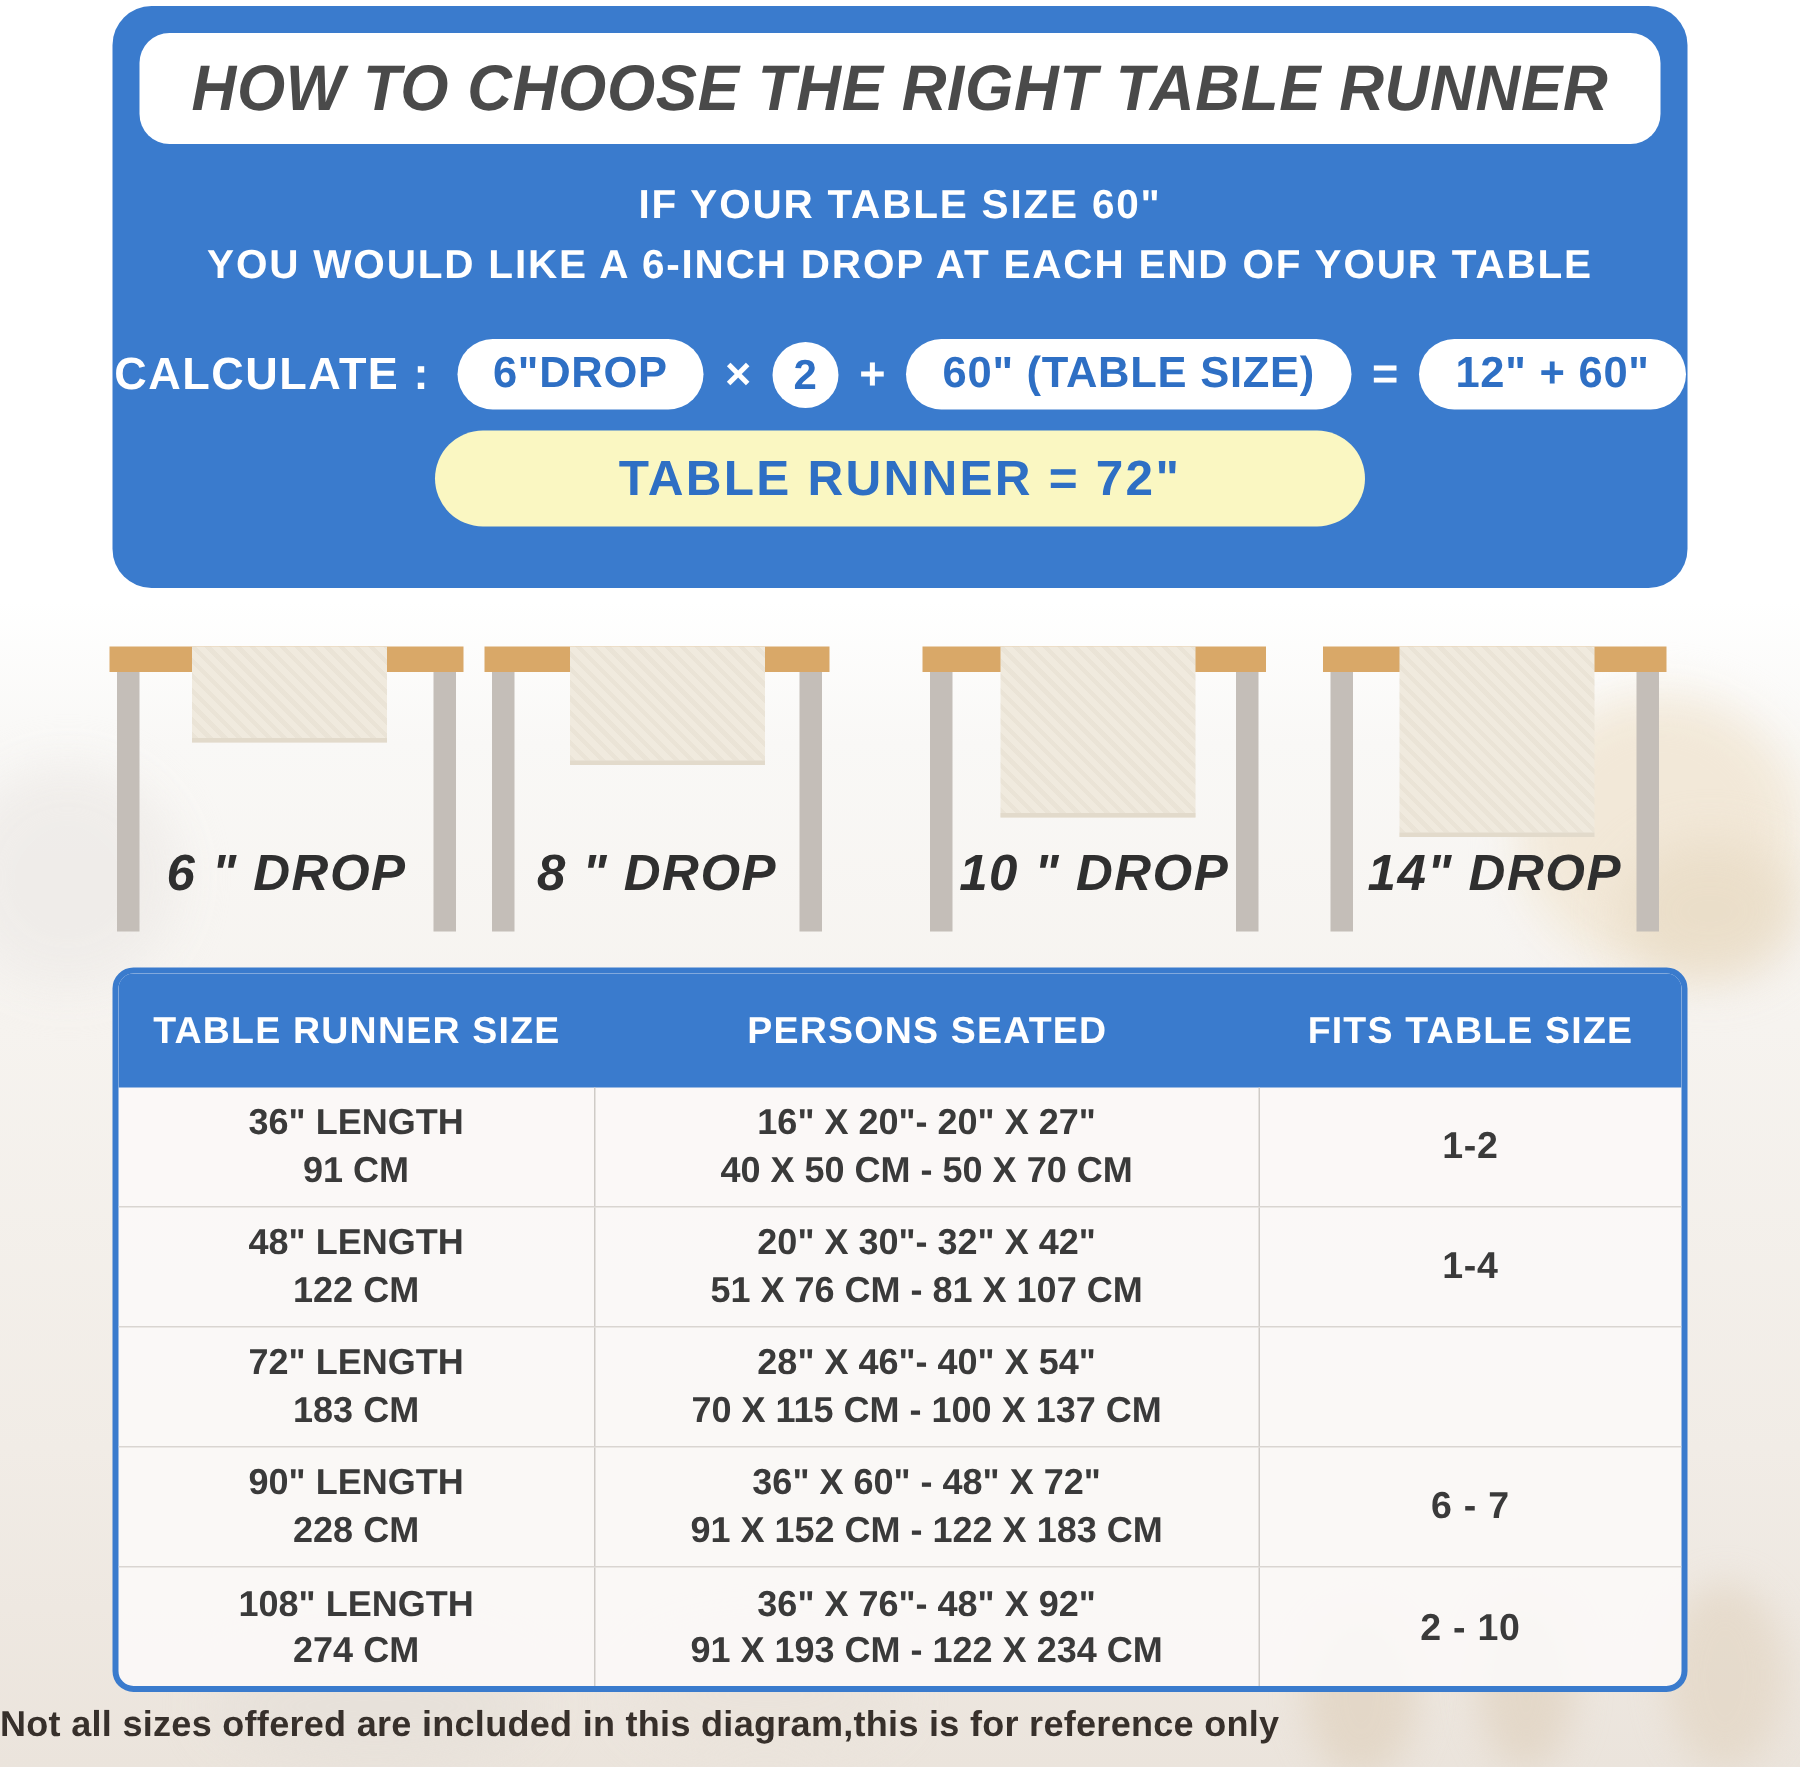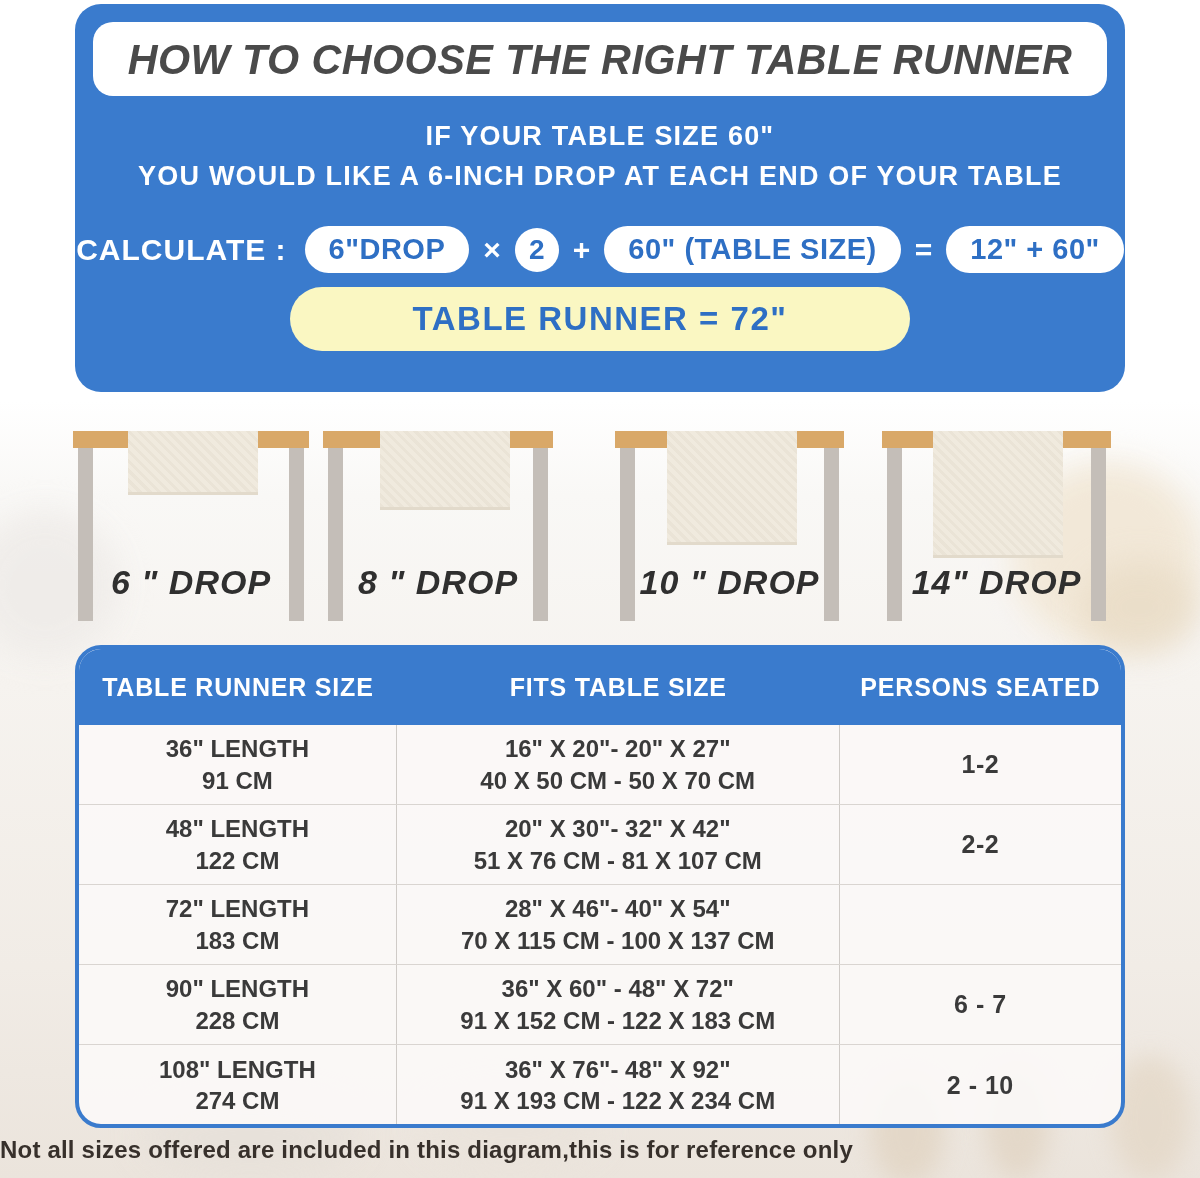--- a/index.html
+++ b/index.html
@@ -52,21 +52,21 @@
   .fig .drop-label{position:absolute;top:132px;left:0;right:0;text-align:center;
                    font-size:34px;font-weight:bold;font-style:italic;color:#2f2f2f;letter-spacing:1px;
                    white-space:nowrap;}
   #fig1{left:73px;width:236px;}  #fig1 .runner{left:55px;height:64px;}
   #fig2{left:323px;width:230px;} #fig2 .runner{left:57px;height:79px;}
   #fig3{left:615px;width:229px;} #fig3 .runner{left:52px;height:114px;}
   #fig4{left:882px;width:229px;} #fig4 .runner{left:51px;height:127px;}
 
   
   .panel-table{position:absolute;left:75px;top:645px;width:1050px;height:483px;z-index:2;
-               box-sizing:border-box;border:4px solid #3a7bcd;border-radius:26px;overflow:hidden;
+               box-sizing:border-box;border:4px solid #3a7bcd;border-radius:14px;overflow:hidden;
                background:rgba(251,249,247,.92);}
   .thead{height:76px;background:#3a7bcd;display:grid;grid-template-columns:30.5% 42.5% 27%;
          align-items:center;text-align:center;color:#fff;font-size:25px;font-weight:800;letter-spacing:.8px;}
   .trow{height:80px;display:grid;grid-template-columns:30.5% 42.5% 27%;align-items:center;
         text-align:center;border-bottom:1px solid #d9d5d1;box-sizing:border-box;}
   .trow:last-child{border-bottom:none;}
   .trow .cell{color:#3a3a3a;font-size:24px;font-weight:bold;line-height:1.3;height:100%;
               display:flex;flex-direction:column;justify-content:center;box-sizing:border-box;}
   .trow .c1,.trow .c2{border-right:1px solid #cfcbc7;}
   .trow .persons{font-size:25px;letter-spacing:.5px;}
@@ -136,22 +136,22 @@
     <div class="top"></div>
     <div class="leg l"></div>
     <div class="leg r"></div>
     <div class="runner"></div>
     <div class="drop-label">14" DROP</div>
   </div>
 
   <div class="panel-table">
     <div class="thead">
       <div>TABLE RUNNER SIZE</div>
+      <div>PERSONS SEATED</div>
       <div>FITS TABLE SIZE</div>
-      <div>PERSONS SEATED</div>
     </div>
 
     <div class="trow">
       <div class="cell c1">
         <span>36" LENGTH</span>
         <span>91 CM</span>
       </div>
       <div class="cell c2">
         <span>16" X 20"- 20" X 27"</span>
         <span>40 X 50 CM - 50 X 70 CM</span>
@@ -161,21 +161,21 @@
 
     <div class="trow">
       <div class="cell c1">
         <span>48" LENGTH</span>
         <span>122 CM</span>
       </div>
       <div class="cell c2">
         <span>20" X 30"- 32" X 42"</span>
         <span>51 X 76 CM - 81 X 107 CM</span>
       </div>
-      <div class="cell persons">2-2</div>
+      <div class="cell persons">1-4</div>
     </div>
 
     <div class="trow">
       <div class="cell c1">
         <span>72" LENGTH</span>
         <span>183 CM</span>
       </div>
       <div class="cell c2">
         <span>28" X 46"- 40" X 54"</span>
         <span>70 X 115 CM - 100 X 137 CM</span>

